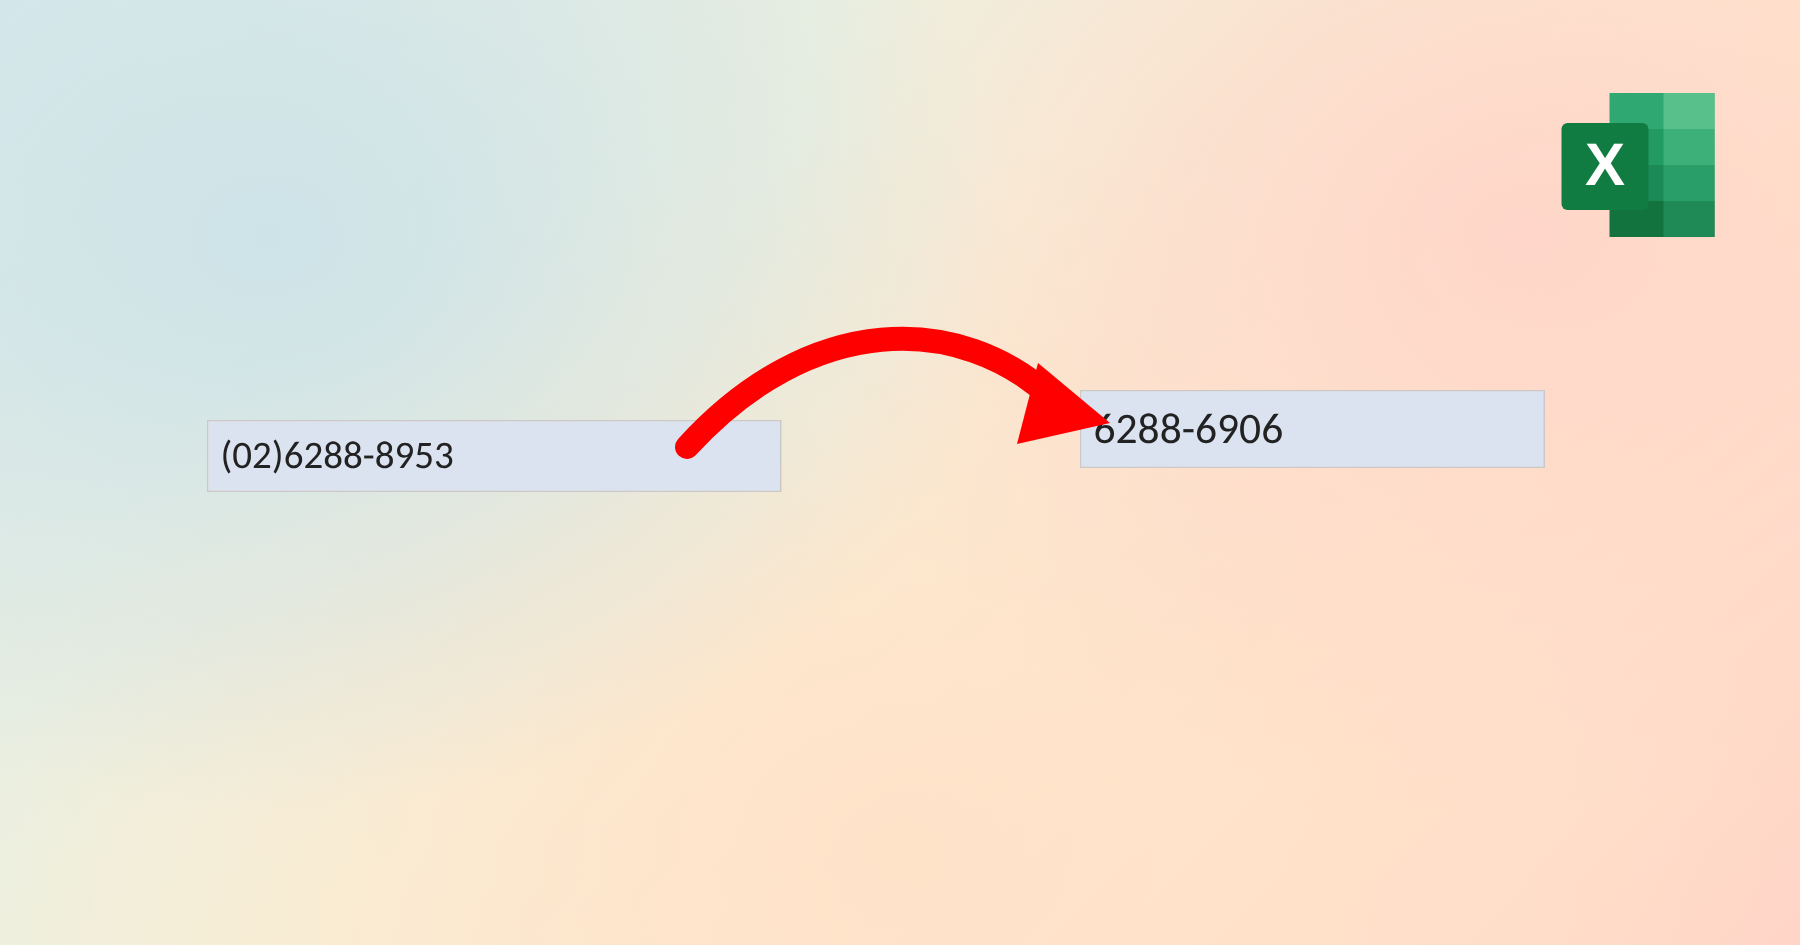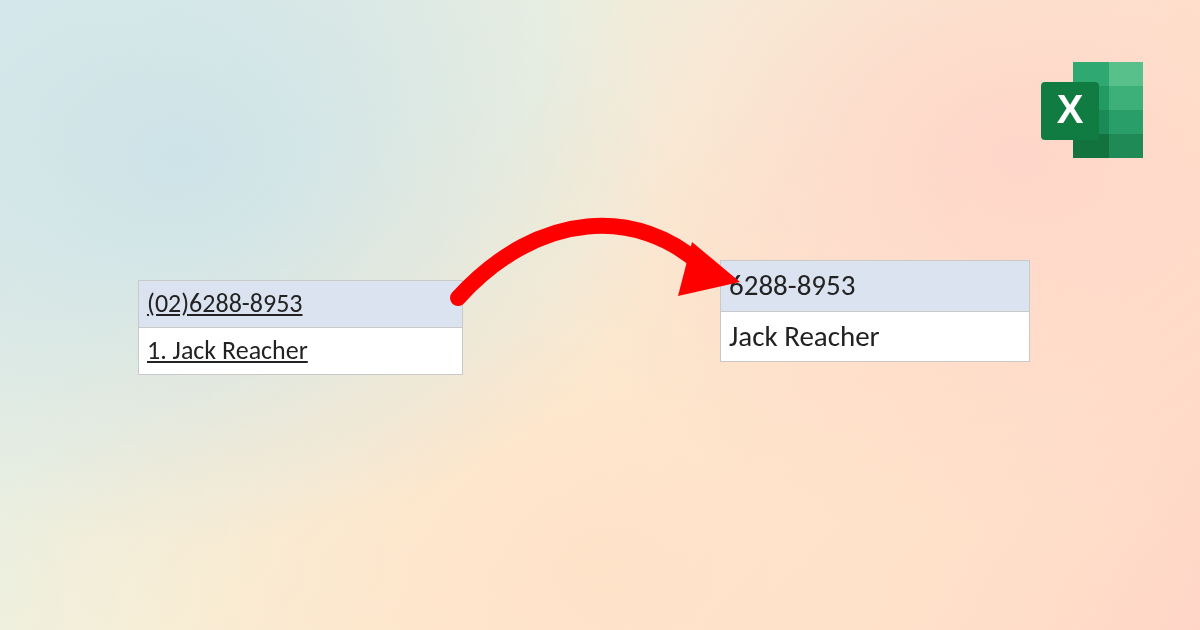--- a/index.html
+++ b/index.html
@@ -27,22 +27,21 @@
   .table {
     position: absolute;
     border-collapse: collapse;
     font-size: 26px;
     color: #222;
     background: #fff;
   }
   .table.left {
     top: 280px;
     left: 138px;
-    width: 325px;
-    text-decoration: underline;
+    width: 383px;
   }
   .table.right {
     top: 260px;
     left: 720px;
     width: 310px;
     font-size: 29px;
   }
   .table td {
     border: 1px solid #c9c9c9;
     padding: 6px 10px 6px 8px;
@@ -81,33 +80,27 @@
     <rect x="6" y="22" width="58" height="58" rx="4" fill="#107c41"></rect>
     <text x="35" y="63" text-anchor="middle" font-family="Arial, sans-serif" font-weight="700" font-size="40" fill="#ffffff">X</text>
   </svg>
 </div>
 
 <table class="table left">
   <tbody>
       <tr class="row-blue">
         <td>(02)6288-8953</td>
       </tr>
-  <tr class="row-white">
-        <td>1. Jack Reacher</td>
-      </tr>
 </tbody>
   </table>
 
 <table class="table right">
   <tbody>
       <tr class="row-blue">
-        <td>6288-8953</td>
-      </tr>
-  <tr class="row-white">
-        <td>Jack Reacher</td>
+        <td>6288-6906</td>
       </tr>
 </tbody>
   </table>
 
 <div class="arrow">
   <svg viewBox="0 0 310 110" width="310" height="110">
     <path d="M 18 88 C 100 -2, 200 -2, 262 56" stroke="#ff0000" stroke-width="16" fill="none" stroke-linecap="round"></path>
     <polygon points="252,32 300,72 238,86" fill="#ff0000"></polygon>
   </svg>
 </div>

